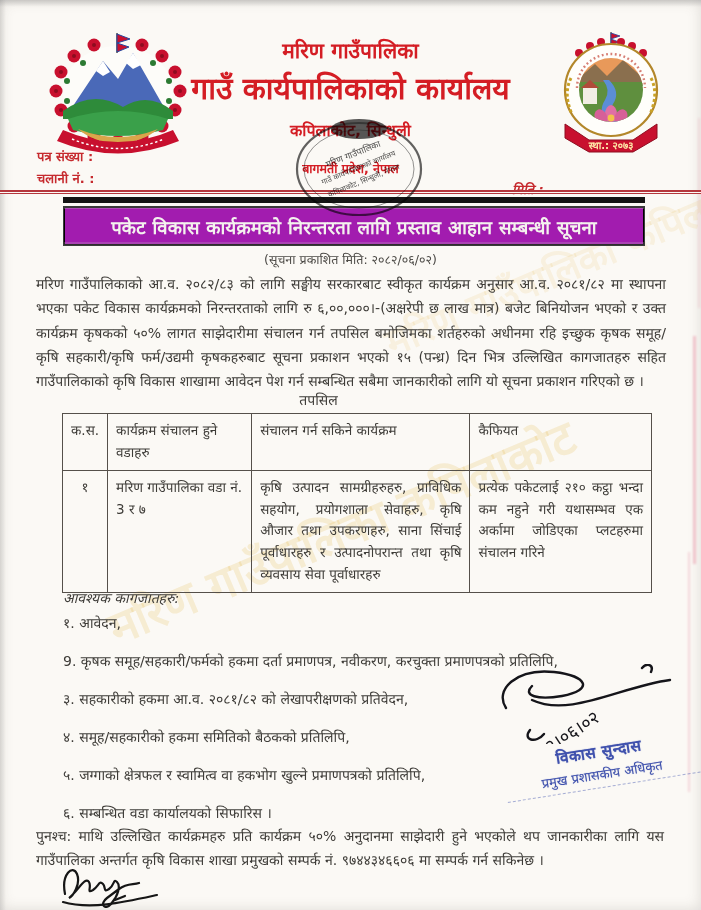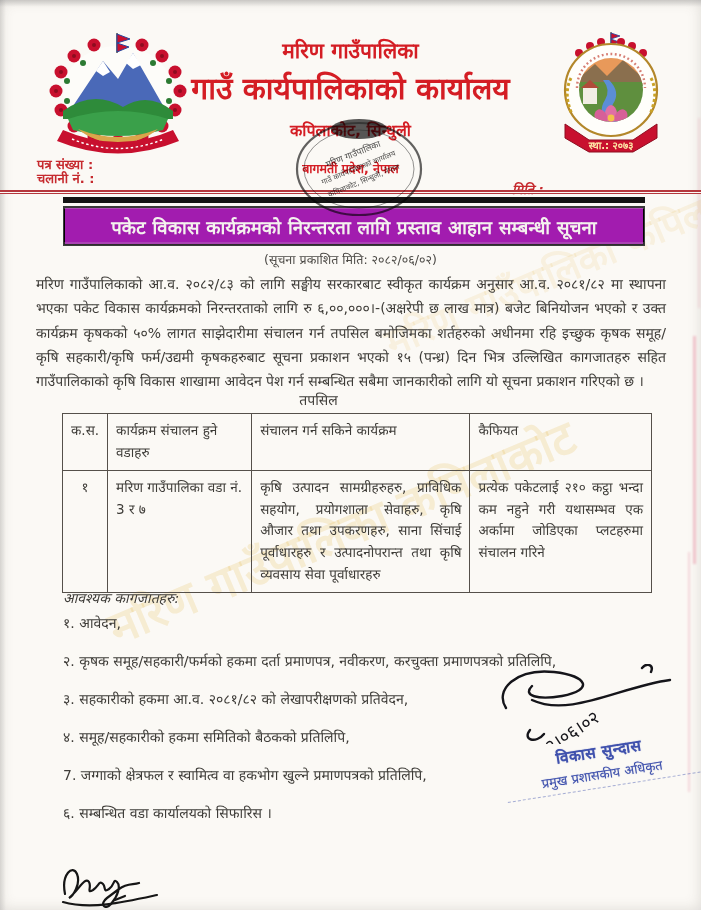--- a/index.html
+++ b/index.html
@@ -28,21 +28,21 @@
     width:420px; text-align:center; color:#d41d24; z-index:2; }
   .hdr-muni   { font-size:21px; font-weight:bold; }
   .hdr-office { font-size:30px; font-weight:bold; margin-top:3px; }
   .hdr-addr   { font-size:16px; font-weight:bold; margin-top:11px; }
   .hdr-prov   { font-size:12.5px; font-weight:bold; margin-top:19px; }
 
   .emblem-left  { position:absolute; top:30px; left:32px; z-index:2; }
   .emblem-right { position:absolute; top:30px; left:549px; z-index:2; }
 
   .meta { position:absolute; color:#c62a2e; font-size:13px; font-weight:bold; z-index:2; }
-  .meta.letter { top:147px; left:37px;margin-top:8px; }
+  .meta.letter { top:147px; left:37px; }
   .meta.chalani { top:169px; left:37px; }
   .meta.miti { top:180px; left:512px;font-style:italic; }
 
   .red-rule { position:absolute; top:190px; left:0; width:701px; height:5px; z-index:2;
     background:linear-gradient(to bottom, #b5373d 0 2px, #fbf9f5 2px 3.5px, #b5373d 3.5px 4.5px, transparent 4.5px); }
 
   .stamp { position:absolute; top:116px; left:288px; z-index:6; mix-blend-mode:multiply; opacity:.92; }
 
   .bar-strip { position:absolute; top:197px; left:63px; width:582px; height:6px; background:#141414; z-index:3; }
   .title-bar { position:absolute; top:206px; left:63px; width:582px; height:40px; z-index:3;
@@ -268,41 +268,42 @@
         <td>मरिण गाउँपालिका वडा नं. 3 र ७</td>
         <td class="just">कृषि उत्पादन सामग्रीहरुहरु, प्राविधिक सहयोग, प्रयोगशाला सेवाहरु, कृषि औजार तथा उपकरणहरु, साना सिंचाई पूर्वाधारहरु र उत्पादनोपरान्त तथा कृषि व्यवसाय सेवा पूर्वाधारहरु</td>
         <td class="just">प्रत्येक पकेटलाई २१० कट्ठा भन्दा कम नहुने गरी यथासम्भव एक अर्कामा जोडिएका प्लटहरुमा संचालन गरिने</td>
       </tr>
     </tbody>
   </table>
 
   <div class="docs-heading">आवश्यक कागजातहरु:</div>
   <ul class="docs-list">
     <li>१. आवेदन,</li>
-    <li>२. कृषक समूह/सहकारी/फर्मको हकमा दर्ता प्रमाणपत्र, नवीकरण, करचुक्ता प्रमाणपत्रको प्रतिलिपि,</li>
+    <li>9. कृषक समूह/सहकारी/फर्मको हकमा दर्ता प्रमाणपत्र, नवीकरण, करचुक्ता प्रमाणपत्रको प्रतिलिपि,</li>
     <li>३. सहकारीको हकमा आ.व. २०८१/८२ को लेखापरीक्षणको प्रतिवेदन,</li>
     <li>४. समूह/सहकारीको हकमा समितिको बैठकको प्रतिलिपि,</li>
-    <li>7. जग्गाको क्षेत्रफल र स्वामित्व वा हकभोग खुल्ने प्रमाणपत्रको प्रतिलिपि,</li>
+    <li>५. जग्गाको क्षेत्रफल र स्वामित्व वा हकभोग खुल्ने प्रमाणपत्रको प्रतिलिपि,</li>
     <li>६. सम्बन्धित वडा कार्यालयको सिफारिस ।</li>
   </ul>
 
   <svg class="sig-right" width="205" height="80" viewBox="0 0 205 80">
     <g stroke="#15151a" stroke-width="2.4" fill="none" stroke-linecap="round">
       <path d="M14,44 C2,26 24,4 62,8 C96,12 102,26 70,32 C46,36 30,32 40,22"></path>
       <path d="M40,36 C78,54 130,22 178,16"></path>
       <path d="M150,4 c5,-6 12,-3 9,4"></path>
       <path d="M38,66 C30,76 44,80 52,70"></path>
     </g>
     <text transform="rotate(-33 95 56)" x="46" y="64" font-size="18" fill="#15151a">२।०६।०२</text>
   </svg>
   <div class="officer-stamp">
     <div class="officer-name">विकास सुन्दास</div>
     <div class="officer-title">प्रमुख प्रशासकीय अधिकृत</div>
   </div>
 
+  <div class="postscript">पुनश्च: माथि उल्लिखित कार्यक्रमहरु प्रति कार्यक्रम ५०% अनुदानमा साझेदारी हुने भएकोले थप जानकारीका लागि यस गाउँपालिका अन्तर्गत कृषि विकास शाखा प्रमुखको सम्पर्क नं. ९७४४३४६६०६ मा सम्पर्क गर्न सकिनेछ ।</div>
 
   <svg class="sig-bottom" width="120" height="48" viewBox="0 0 120 48">
     <g stroke="#161616" stroke-width="2.2" fill="none" stroke-linecap="round">
       <path d="M10,34 C6,14 18,4 22,14 C26,24 18,36 14,38 C24,30 30,16 34,22 C37,27 31,34 38,30 C44,26 44,20 48,24 C51,27 48,33 54,29 C60,25 58,18 62,22 C66,26 63,36 56,44 C50,51 44,44 52,38 L64,29 C72,23 78,25 84,23"></path>
       <path d="M8,42 C36,50 70,42 102,35"></path>
       <path d="M60,40 L70,36"></path>
     </g>
   </svg>
 
 </div>

